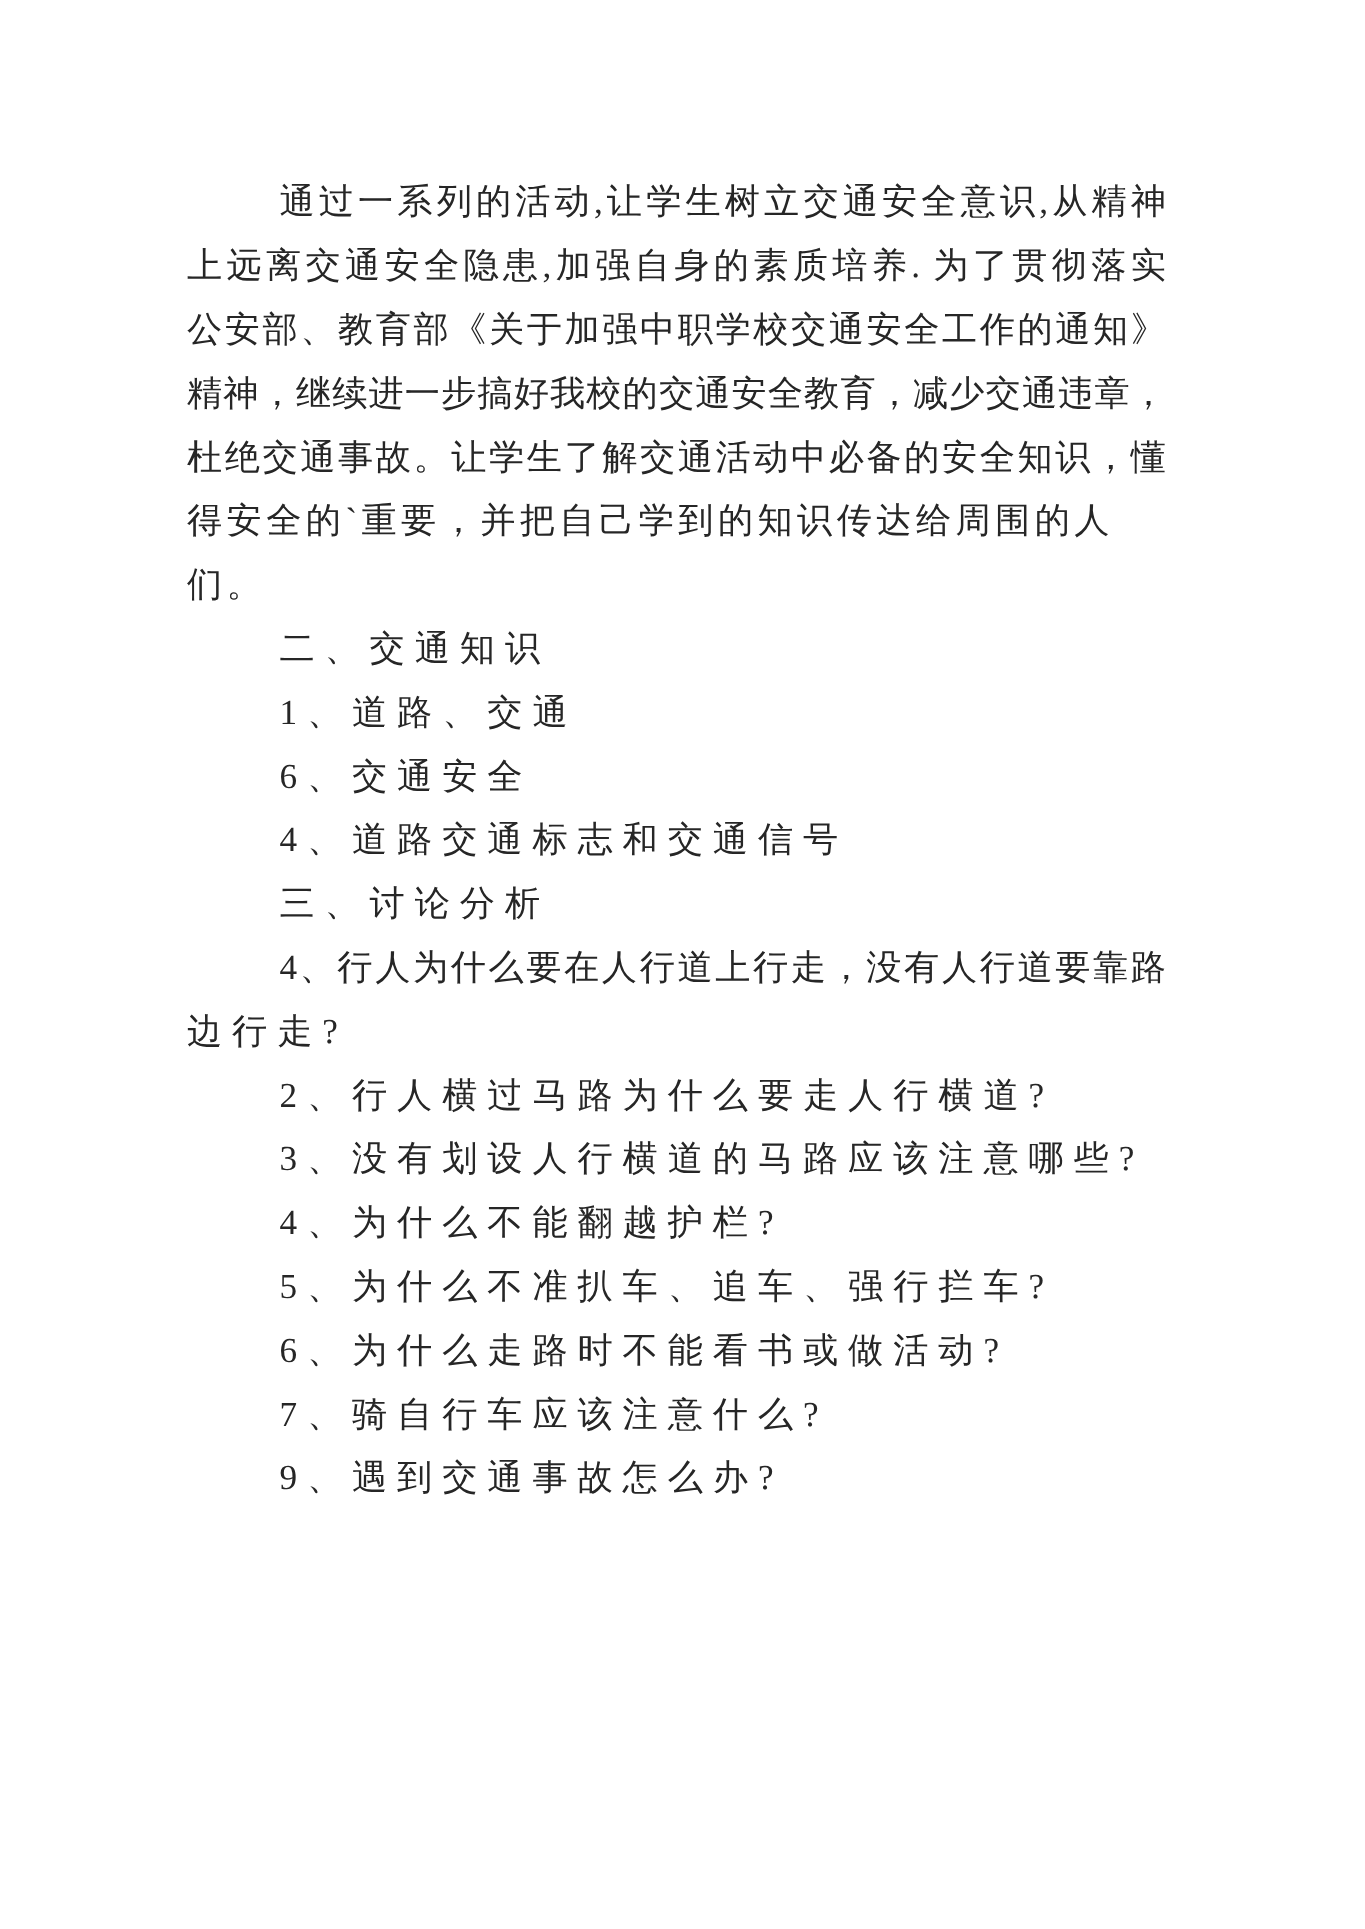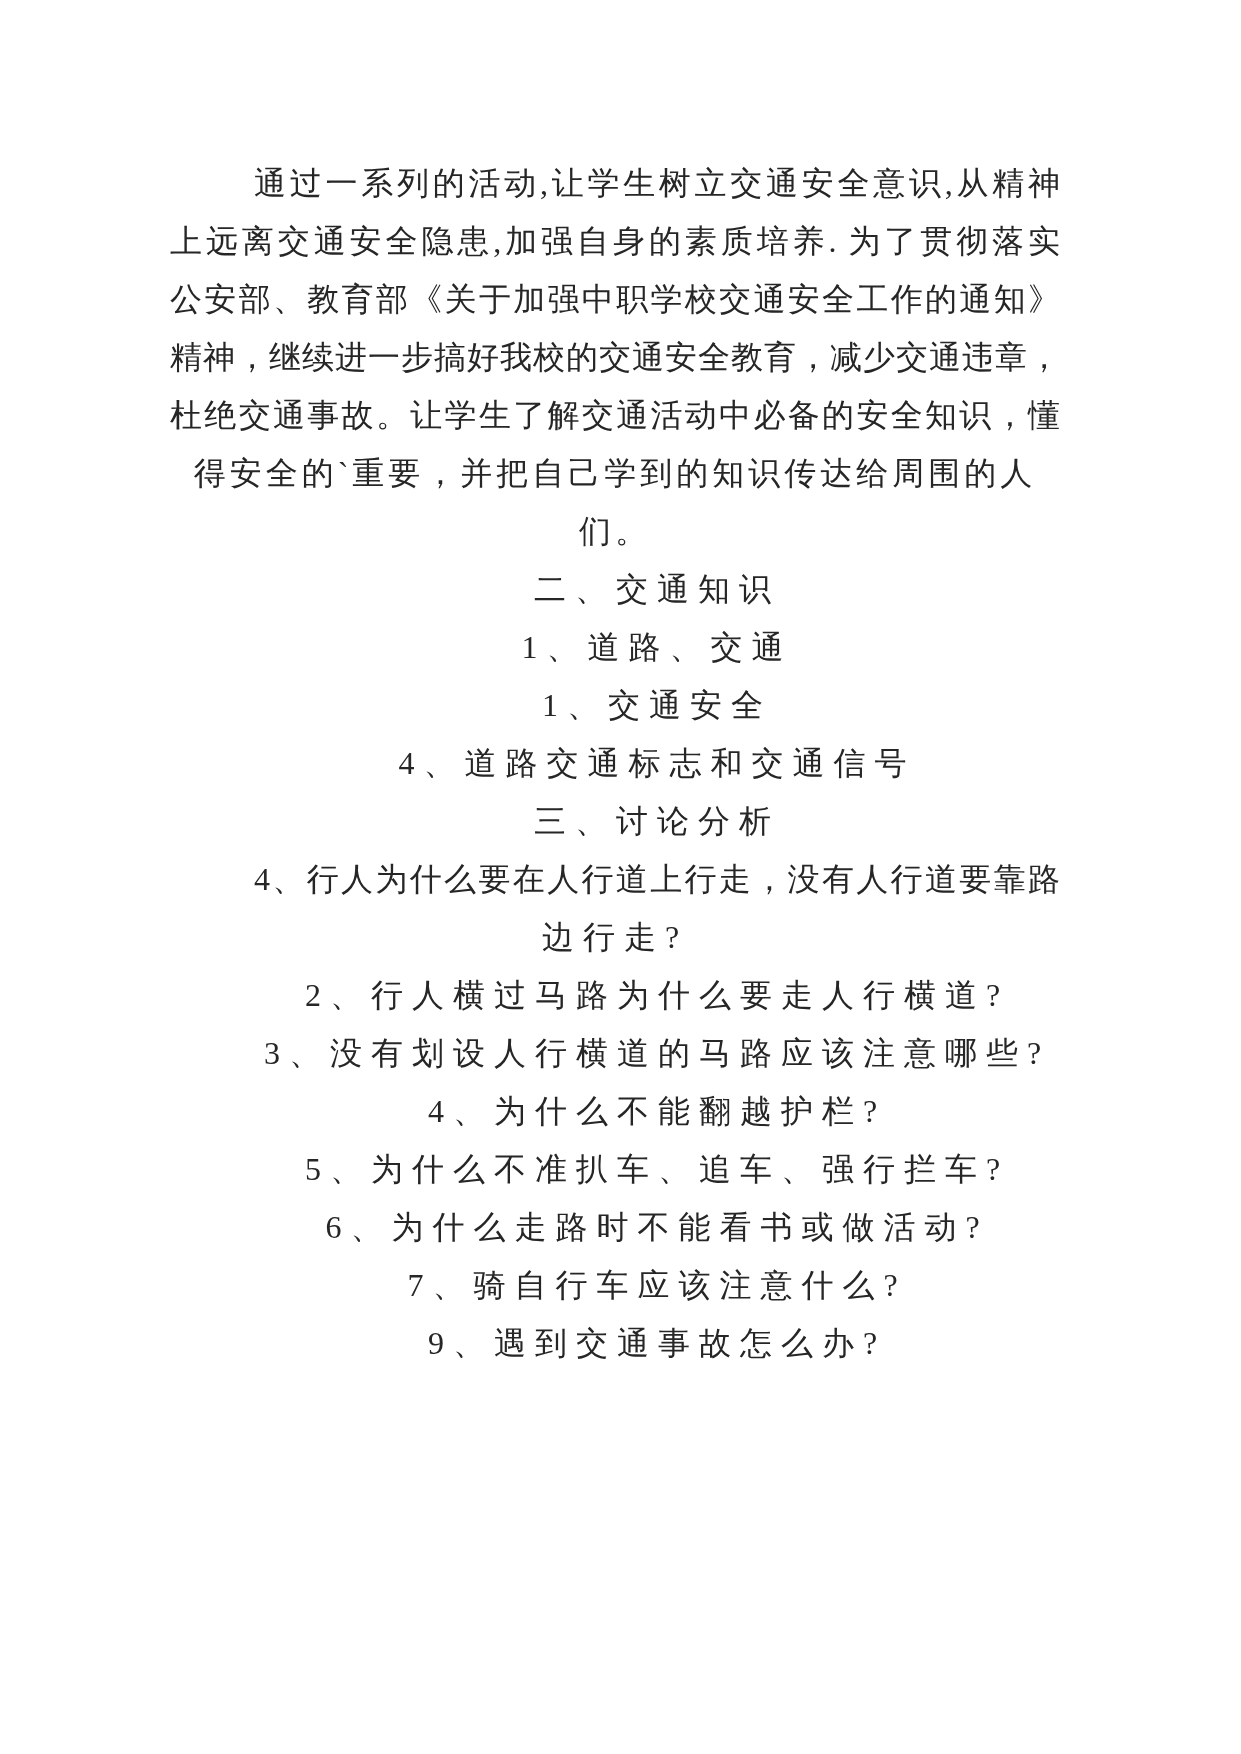--- a/index.html
+++ b/index.html
@@ -15,21 +15,20 @@
     box-sizing: border-box;
     padding: 154px 181px 0 170px;
     font-family: "Liberation Serif", "DejaVu Serif", serif;
     color: #262626;
     font-size: 32px;
     overflow: hidden;
   }
   .line {
     line-height: 58px;
     min-height: 58px;
-    text-align: center;
   }
   
   .jfull {
     text-align: justify;
     text-align-last: justify;
   }
   
   .ind {
     text-indent: 84px;
   }
@@ -49,21 +48,21 @@
 
   <div class="line jfull ind">通过一系列的活动,让学生树立交通安全意识,从精神</div>
   <div class="line jfull">上远离交通安全隐患,加强自身的素质培养. 为了贯彻落实</div>
   <div class="line jfull">公安部、教育部《关于加强中职学校交通安全工作的通知》</div>
   <div class="line jfull">精神，继续进一步搞好我校的交通安全教育，减少交通违章，</div>
   <div class="line jfull">杜绝交通事故。让学生了解交通活动中必备的安全知识，懂</div>
   <div class="line sp2">得安全的`重要，并把自己学到的知识传达给周围的人们。</div>
 
   <div class="line sp ind">二、交通知识</div>
   <div class="line sp ind">1、道路、交通</div>
-  <div class="line sp ind">1、交通安全</div>
+  <div class="line sp ind">6、交通安全</div>
   <div class="line sp ind">4、道路交通标志和交通信号</div>
 
   <div class="line sp ind">三、讨论分析</div>
   <div class="line jfull ind">4、行人为什么要在人行道上行走，没有人行道要靠路</div>
   <div class="line sp">边行走?</div>
   <div class="line sp ind">2、行人横过马路为什么要走人行横道?</div>
   <div class="line sp ind">3、没有划设人行横道的马路应该注意哪些?</div>
   <div class="line sp ind">4、为什么不能翻越护栏?</div>
   <div class="line sp ind">5、为什么不准扒车、追车、强行拦车?</div>
   <div class="line sp ind">6、为什么走路时不能看书或做活动?</div>

